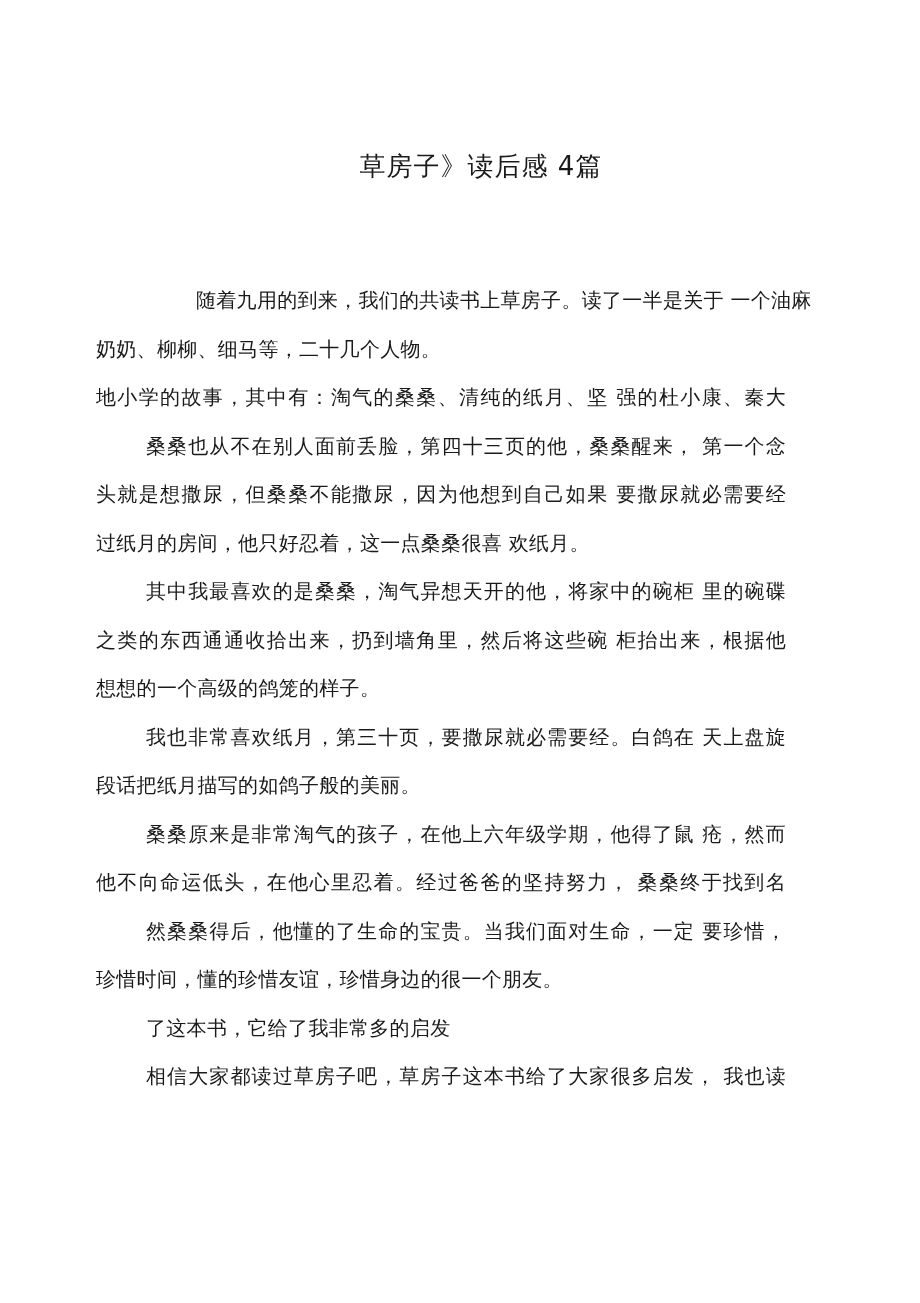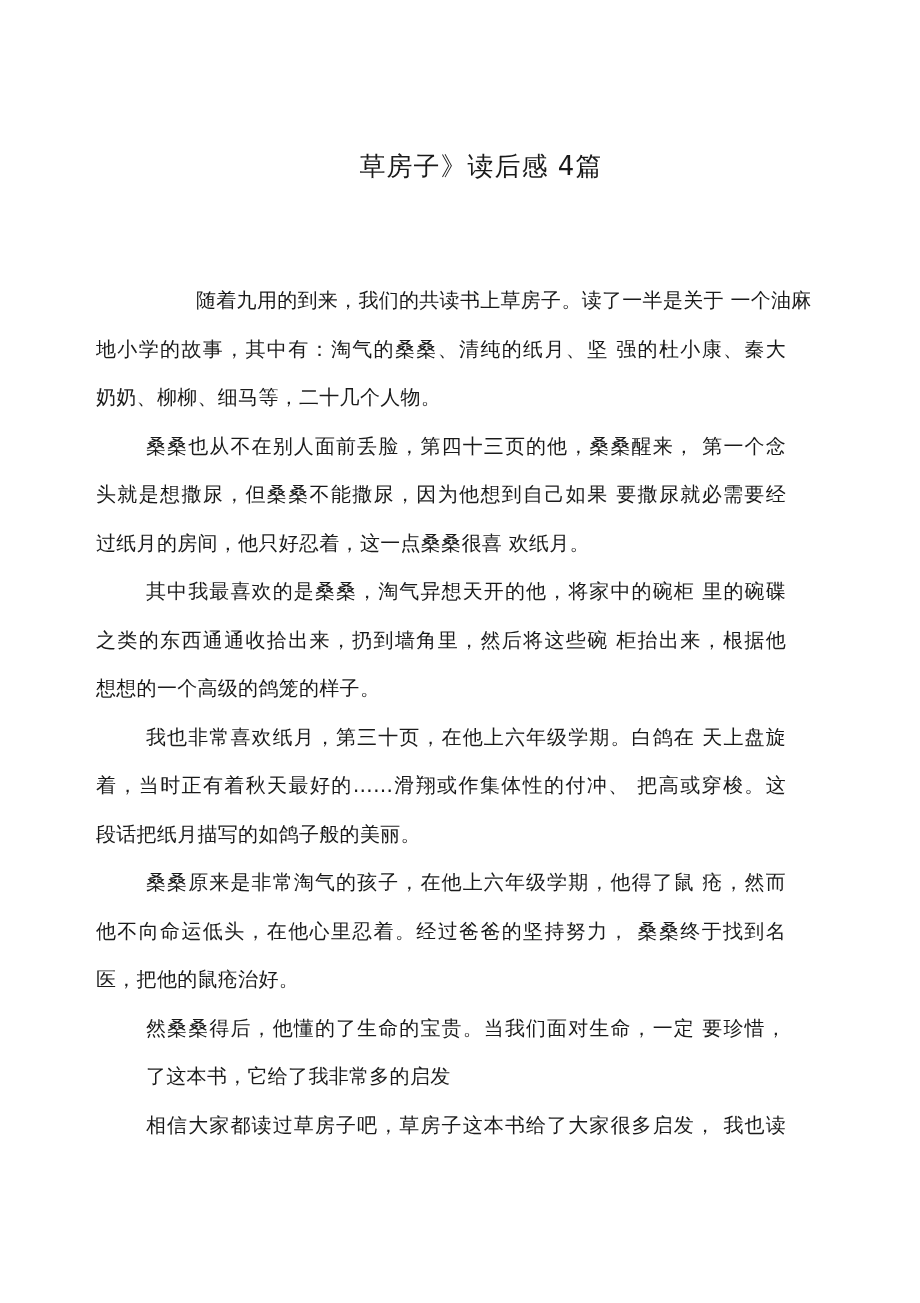--- a/index.html
+++ b/index.html
@@ -64,50 +64,49 @@
 </head>
 <body>
 
 <div class="page">
   <div class="title">草房子》读后感 4篇</div>
 
   <div class="body-text">
 
     <div class="para-block">
       <span class="para line first">随着九用的到来，我们的共读书上草房子。读了一半是关于 一个油麻</span>
+      <span class="para line last" style="text-indent:0">奶奶、柳柳、细马等，二十几个人物。</span>
       <span class="para line" style="text-indent:0">地小学的故事，其中有：淘气的桑桑、清纯的纸月、坚 强的杜小康、秦大</span>
-      <span class="para line last" style="text-indent:0">奶奶、柳柳、细马等，二十几个人物。</span>
     </div>
 
     <div class="para-block">
       <span class="para line first" style="text-indent:0">桑桑也从不在别人面前丢脸，第四十三页的他，桑桑醒来， 第一个念</span>
       <span class="para line" style="text-indent:0">头就是想撒尿，但桑桑不能撒尿，因为他想到自己如果 要撒尿就必需要经</span>
       <span class="para line last" style="text-indent:0">过纸月的房间，他只好忍着，这一点桑桑很喜 欢纸月。</span>
     </div>
 
     <div class="para-block">
       <span class="para line first" style="text-indent:0">其中我最喜欢的是桑桑，淘气异想天开的他，将家中的碗柜 里的碗碟</span>
       <span class="para line" style="text-indent:0">之类的东西通通收拾出来，扔到墙角里，然后将这些碗 柜抬出来，根据他</span>
       <span class="para line last" style="text-indent:0">想想的一个高级的鸽笼的样子。</span>
     </div>
 
     <div class="para-block">
-      <span class="para line first" style="text-indent:0">我也非常喜欢纸月，第三十页，在他上六年级学期。白鸽在 天上盘旋</span>
-      <span class="para line" style="text-indent:0">着，当时正有着秋天最好的……滑翔或作集体性的付冲、 把高或穿梭。这</span>
+      <span class="para line first" style="text-indent:0">我也非常喜欢纸月，第三十页，要撒尿就必需要经。白鸽在 天上盘旋</span>
       <span class="para line last" style="text-indent:0">段话把纸月描写的如鸽子般的美丽。</span>
     </div>
 
     <div class="para-block">
       <span class="para line first" style="text-indent:0">桑桑原来是非常淘气的孩子，在他上六年级学期，他得了鼠 疮，然而</span>
       <span class="para line" style="text-indent:0">他不向命运低头，在他心里忍着。经过爸爸的坚持努力， 桑桑终于找到名</span>
-      <span class="para line last" style="text-indent:0">医，把他的鼠疮治好。</span>
     </div>
 
     <div class="para-block">
       <span class="para line first" style="text-indent:0">然桑桑得后，他懂的了生命的宝贵。当我们面对生命，一定 要珍惜，</span>
+      <span class="para line last" style="text-indent:0">珍惜时间，懂的珍惜友谊，珍惜身边的很一个朋友。</span>
     </div>
 
     <div class="para-block">
       <span class="para line last first" style="text-indent:0">了这本书，它给了我非常多的启发</span>
       <span class="para line first" style="text-indent:0">相信大家都读过草房子吧，草房子这本书给了大家很多启发， 我也读</span>
     </div>
   </div>
 </div>
 
 </body></html>

